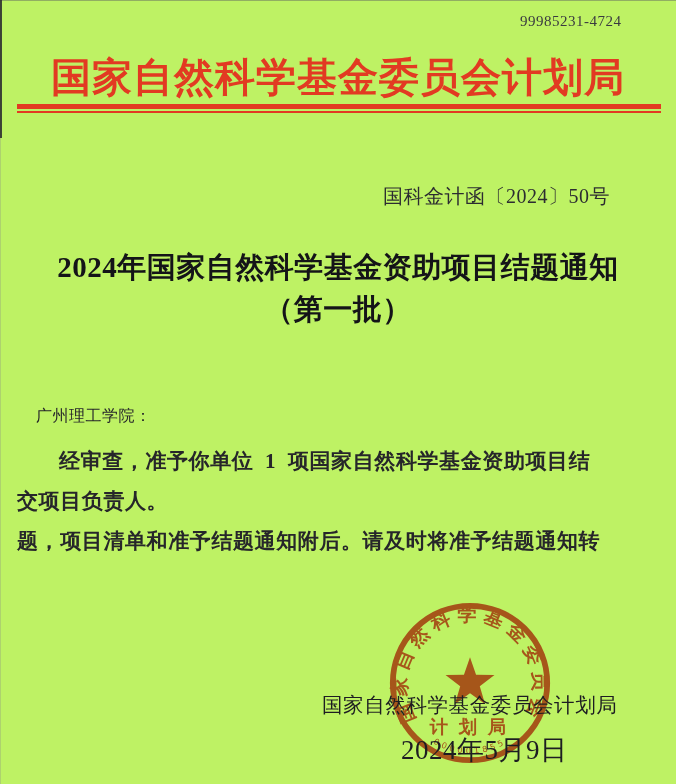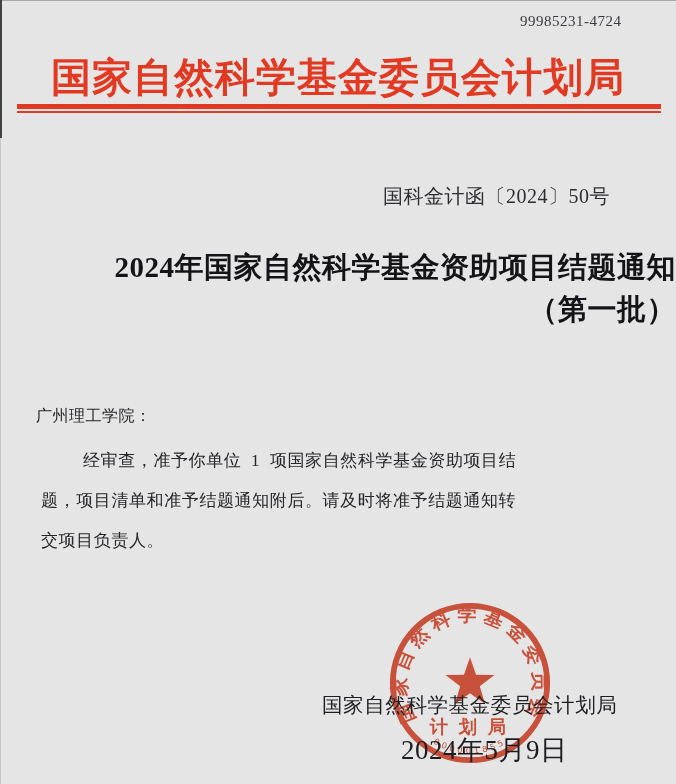--- a/index.html
+++ b/index.html
@@ -4,21 +4,21 @@
 <style>
   html, body {
     margin: 0;
     padding: 0;
     background: #ffffff;
   }
   .page {
     position: relative;
     width: 676px;
     height: 784px;
-    background: #e5e5e5;
+    background: #bef264;
     overflow: hidden;
     font-family: "Liberation Serif", "DejaVu Serif", serif;
     color: #26262a;
   }
   
   .edge-top {
     position: absolute;
     left: 0; top: 0;
     width: 676px; height: 1px;
     background: rgba(90,90,95,0.45);
@@ -73,40 +73,41 @@
     left: 383px; top: 183px;
     font-size: 20px;
     letter-spacing: 0.5px;
     color: #2c2c31;
     white-space: nowrap;
     font-family: Liberation Serif, serif;
   }
   .doc-title {
     position: absolute;
     left: 0; right: 0; top: 246px;
-    text-align: right;
+    text-align: center;
     font-weight: bold;
     font-size: 29px;
     line-height: 42px;
     color: #141418;
     letter-spacing: 0.5px;
   }
   .recipient {
     position: absolute;
     left: 36px; top: 406px;
     font-size: 16px;
     letter-spacing: 0.5px;
   }
   .body-paragraph {
     position: absolute;
-    left: 41px; top: 441px;
+    left: 17px; top: 441px;
     width: 612px;
-    font-size: 17px;
+    font-size: 21px;
     line-height: 40px;
     letter-spacing: 0.6px;
+    font-weight: bold;
   }
   .body-paragraph .body-line {
     white-space: pre;
   }
   .body-paragraph .body-line.first {
     text-indent: 42px;
   }
   .seal-wrap {
     position: absolute;
     left: 387px; top: 600px;
@@ -157,22 +158,22 @@
 
   <div class="doc-title">
     <div>2024年国家自然科学基金资助项目结题通知</div>
     <div>（第一批）</div>
   </div>
 
   <div class="recipient">广州理工学院：</div>
 
   <div class="body-paragraph">
     <div class="body-line first">经审查，准予你单位  1  项国家自然科学基金资助项目结</div>
+    <div class="body-line">交项目负责人。</div>
     <div class="body-line">题，项目清单和准予结题通知附后。请及时将准予结题通知转</div>
-    <div class="body-line">交项目负责人。</div>
   </div>
 
   <div class="seal-wrap">
     <svg viewBox="0 0 200 200" width="166" height="166">
       <defs>
         <path id="sealArcTop" d="M 33,140 A 77,77 0 1 1 167,140" fill="none"></path>
         <path id="sealArcBottom" d="M 28,146 A 86,86 0 0 0 172,146" fill="none"></path>
       </defs>
       <circle cx="100" cy="100" r="93" fill="none" stroke-width="7" stroke="#dd4c32"></circle>
       <text font-size="23" font-weight="bold" letter-spacing="7" font-family="Liberation Serif, DejaVu Serif, serif" fill="#dd4c32">

